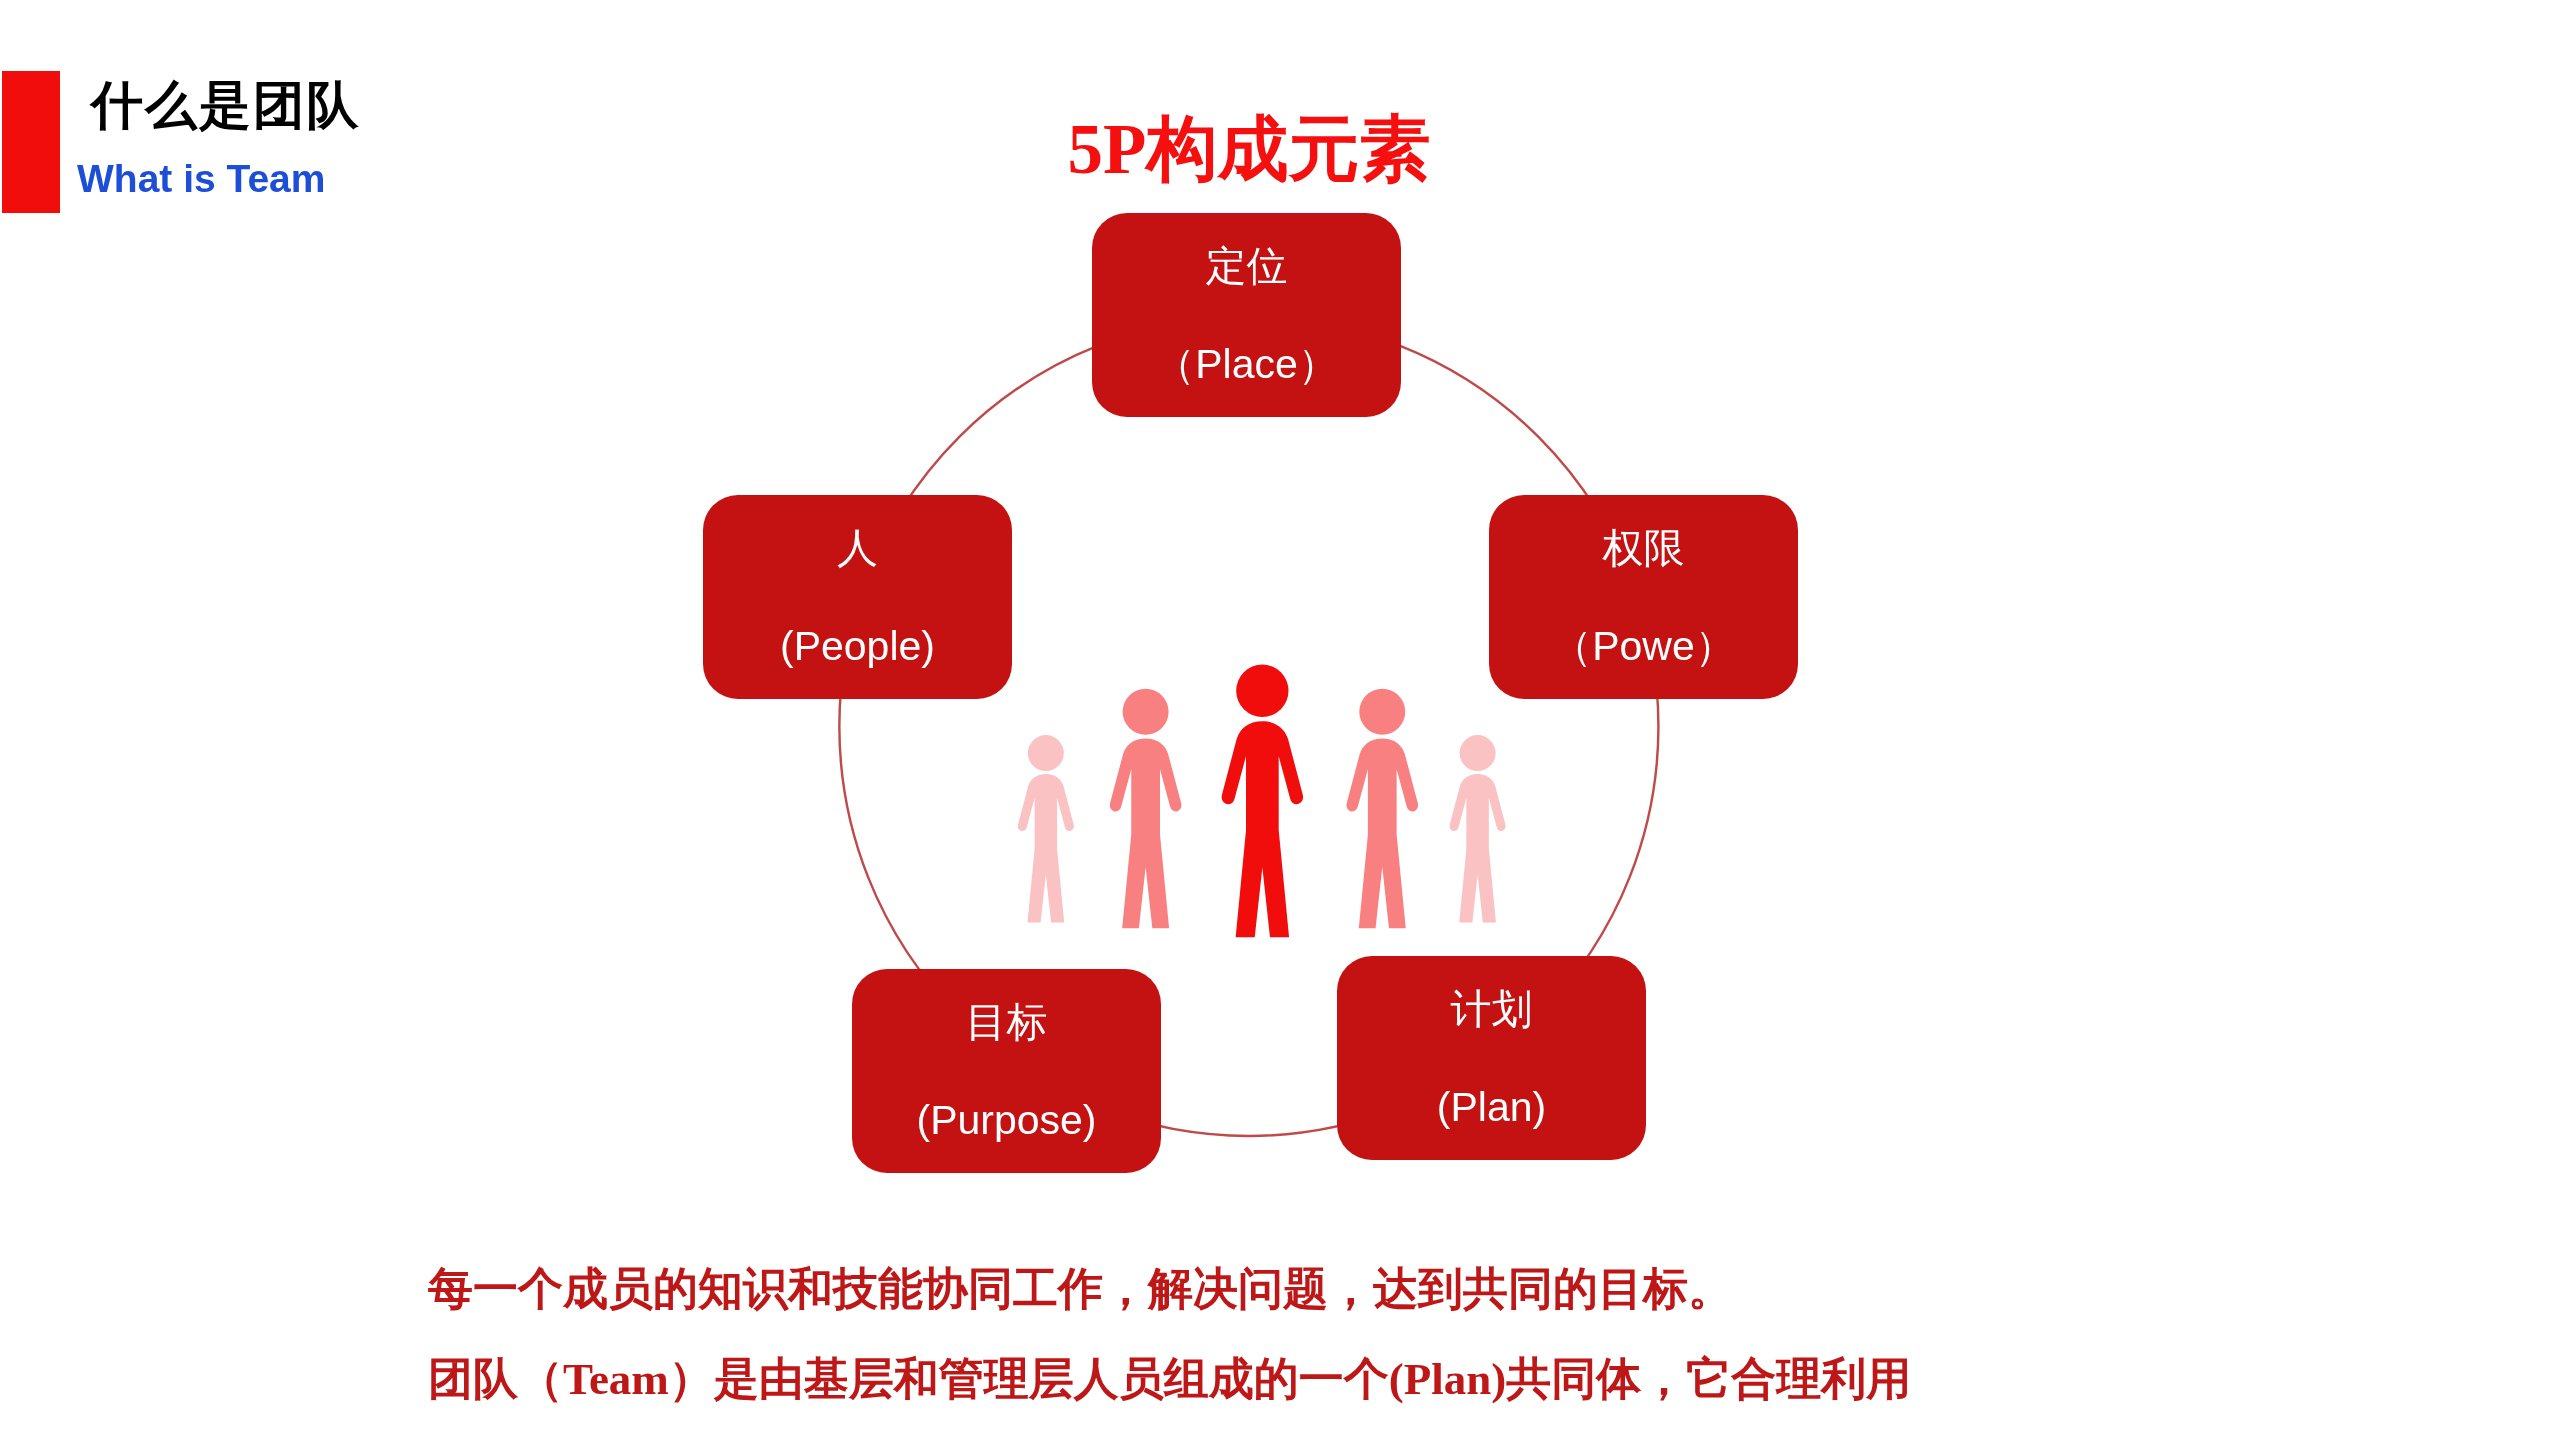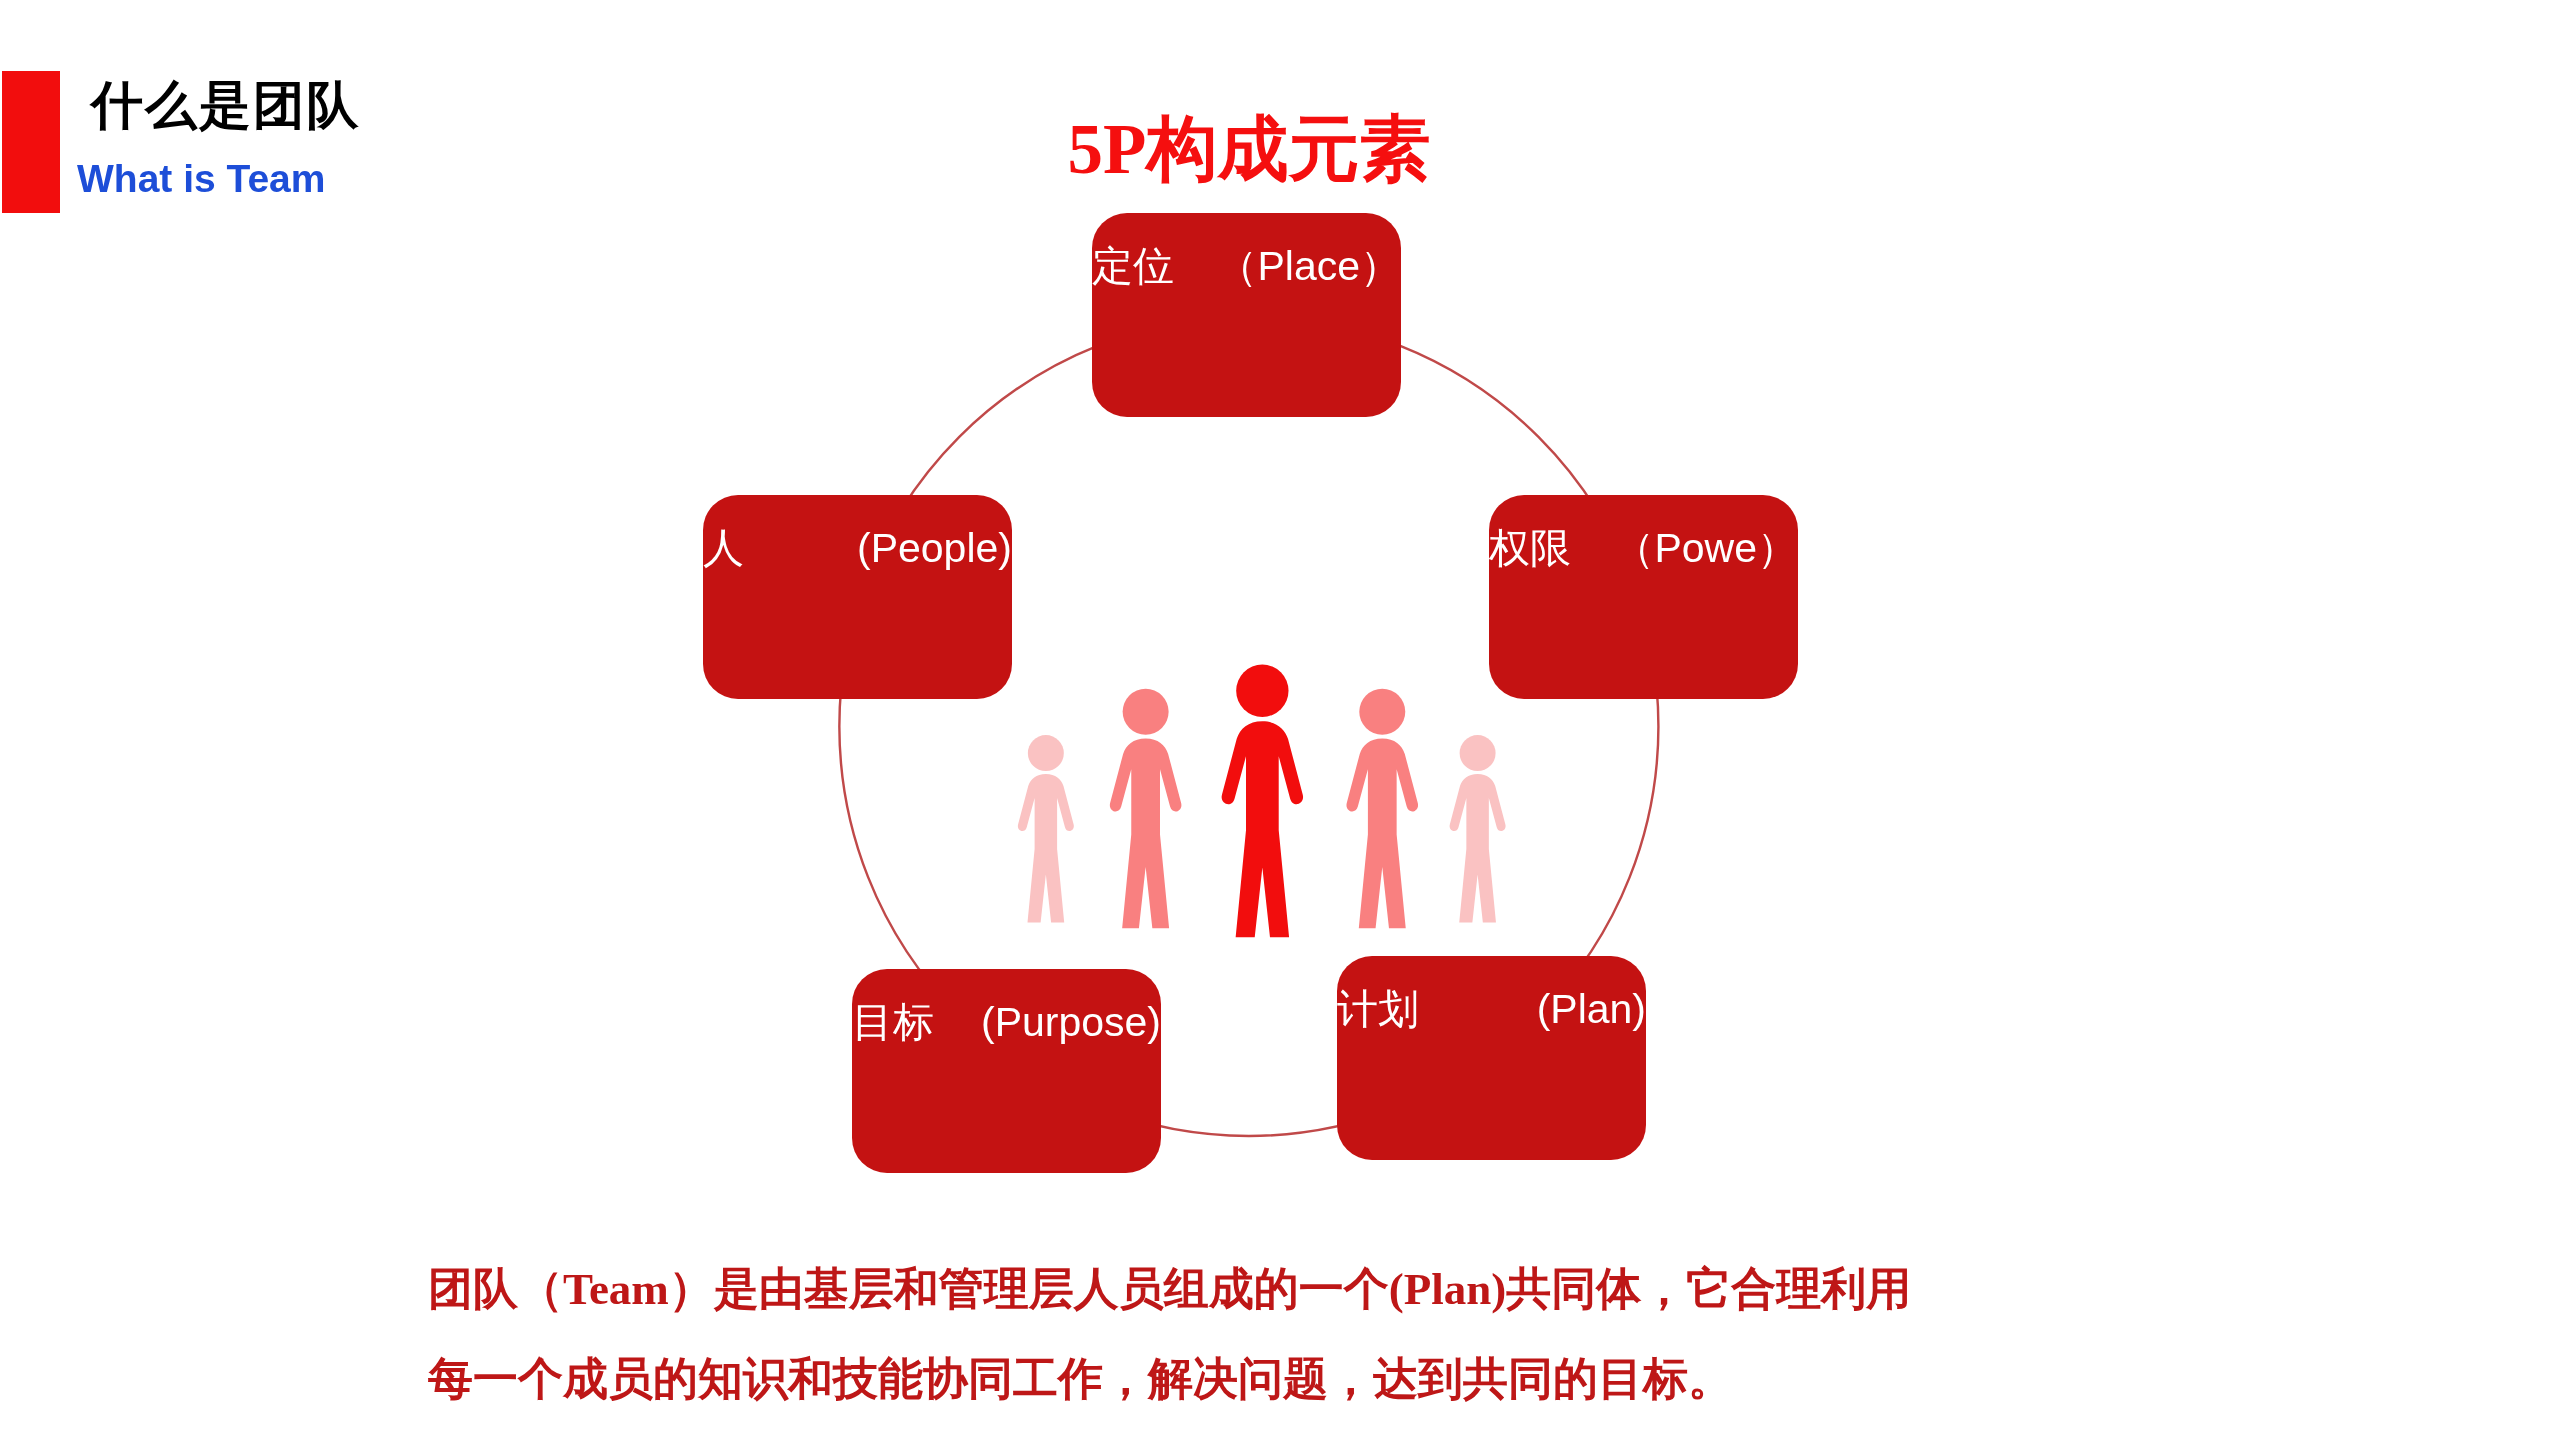--- a/index.html
+++ b/index.html
@@ -24,21 +24,21 @@
   .diagram-title{
     position:absolute;left:998px;top:108px;width:502px;text-align:center;
     font-family:"Liberation Serif","DejaVu Serif",serif;
     font-size:71px;font-weight:bold;color:#F50F0F;line-height:83px;
   }
   
   .diagram-svg{position:absolute;left:0;top:0;width:2576px;height:1449px;z-index:1;}
   
   .pbox{
     position:absolute;width:309px;height:204px;background:#C41212;border-radius:35px;
-    display:flex;flex-direction:row;justify-content:space-between;
+    display:flex;flex-direction:column;justify-content:space-between;
     padding:29px 0;box-sizing:border-box;z-index:2;
   }
   .pbox .line{
     text-align:center;color:#FFFFFF;font-size:41px;line-height:48px;
     font-family:"Liberation Sans","DejaVu Sans",sans-serif;
   }
   .box-place  {left:1092px;top:213px;}
   .box-people {left:703px; top:495px;}
   .box-power  {left:1489px;top:495px;}
   .box-purpose{left:852px; top:969px;}
@@ -94,16 +94,16 @@
 <div class="pbox box-purpose">
   <div class="line">目标</div>
   <div class="line">(Purpose)</div>
 </div>
 <div class="pbox box-plan">
   <div class="line">计划</div>
   <div class="line">(Plan)</div>
 </div>
 
 <div class="description">
+  <div>每一个成员的知识和技能协同工作，解决问题，达到共同的目标。</div>
   <div>团队（Team）是由基层和管理层人员组成的一个(Plan)共同体，它合理利用</div>
-  <div>每一个成员的知识和技能协同工作，解决问题，达到共同的目标。</div>
 </div>
 
 
 </body></html>

